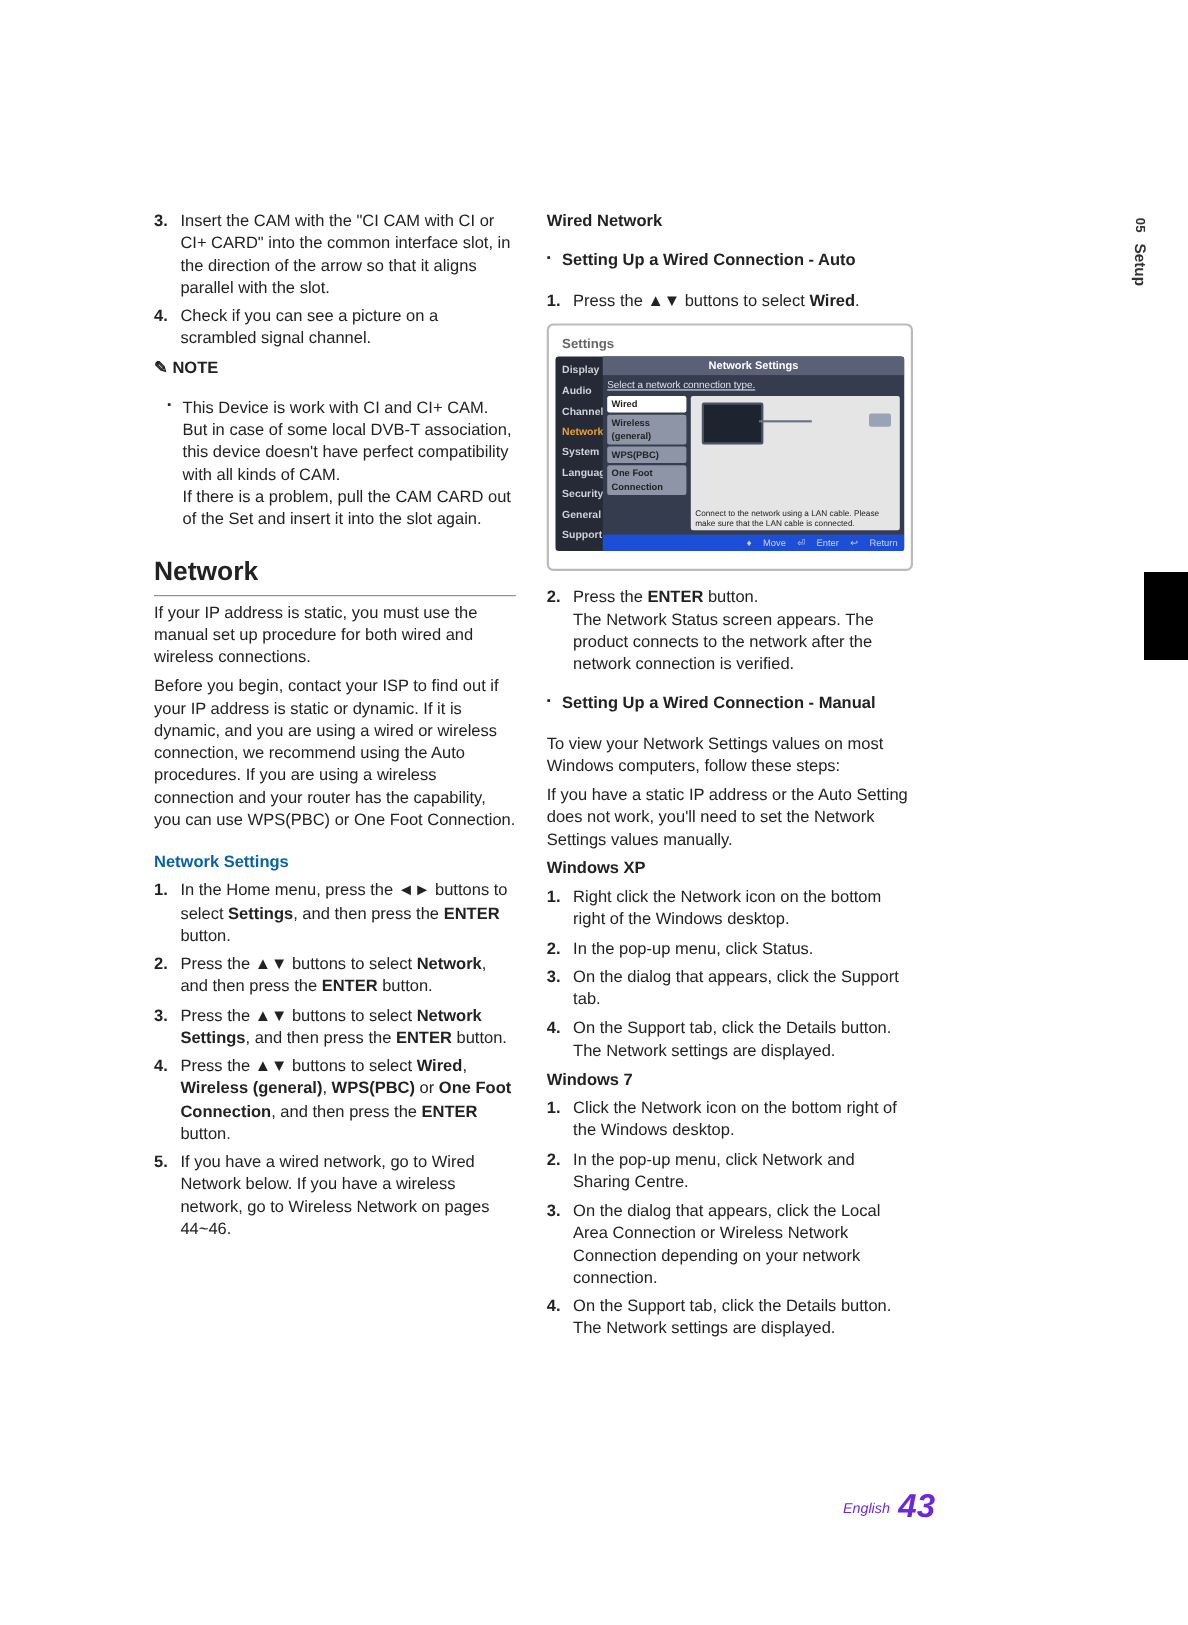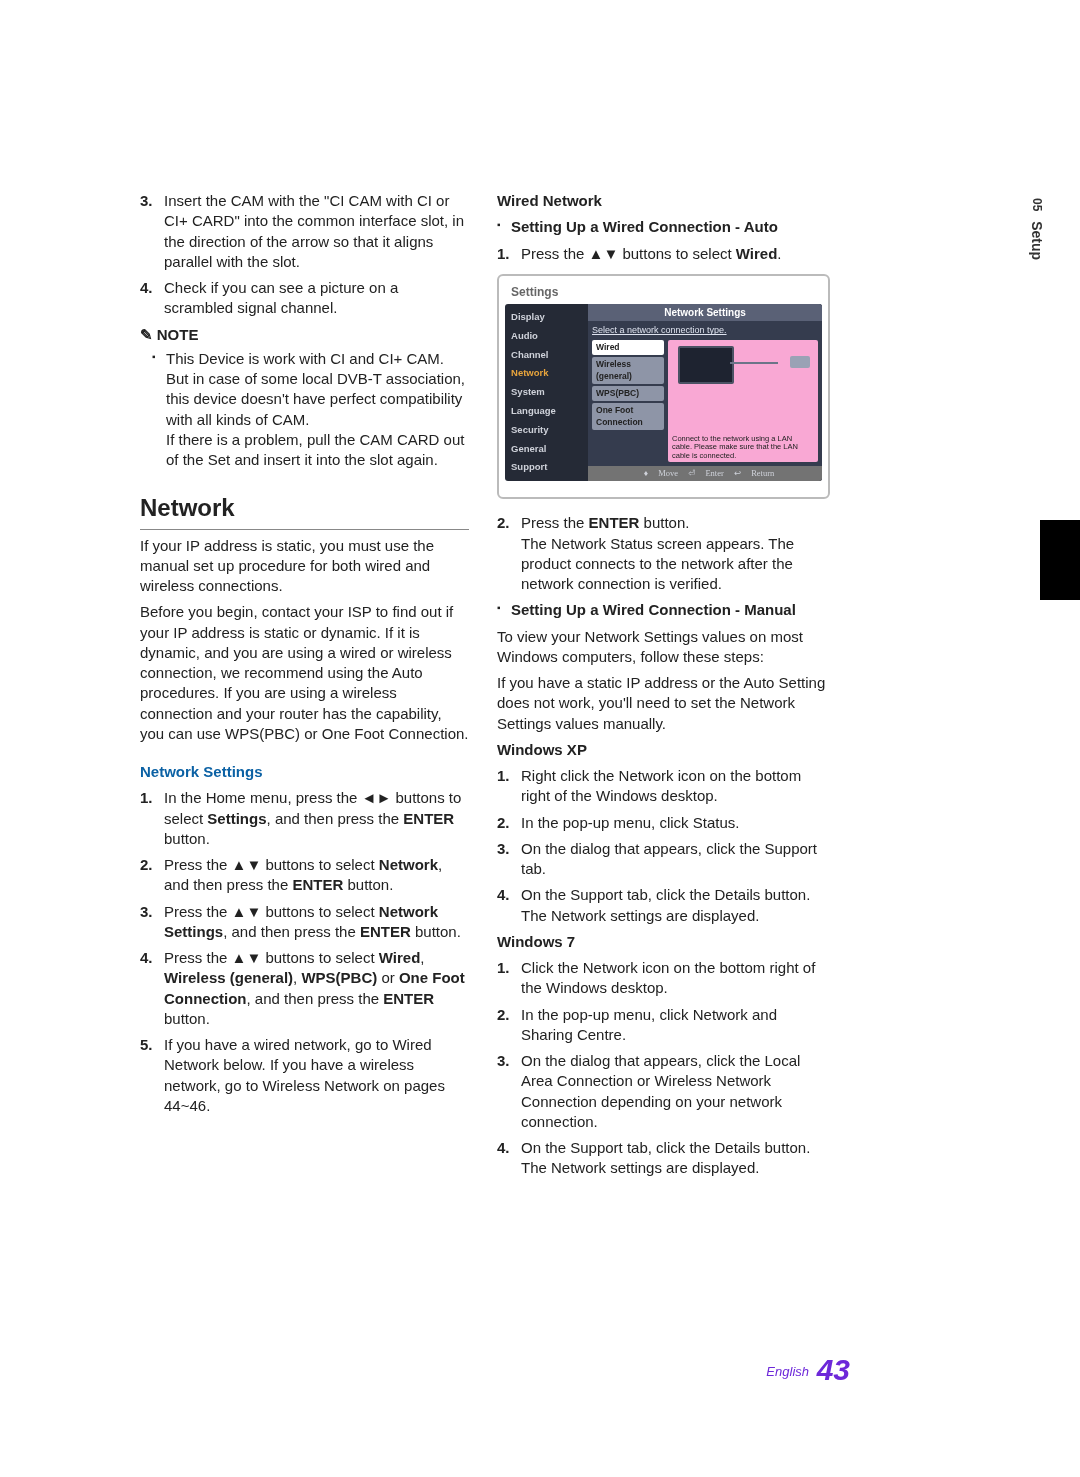--- a/index.html
+++ b/index.html
@@ -39,52 +39,52 @@
     font-weight: 700;
     margin: 18px 0 6px 0;
   }
   ol.num { list-style: none; padding: 0; margin: 0 0 4px 0; }
   ol.num > li { display: flex; margin: 6px 0; }
   ol.num > li > .n { font-weight: 700; width: 24px; flex-shrink:0; }
   ol.num > li > .t { flex: 1; }
   .note-hdr { font-weight: 700; margin-top: 6px; }
   .note-hdr::before { content:"✎ "; }
   ul.sq { list-style: none; padding-left: 26px; margin:4px 0; }
-  ul.sq > li { position:relative; margin:4px 0; }
+  ul.sq > li { position:relative; margin:16px 0; }
   ul.sq > li::before { content:"▪"; position:absolute; left:-14px; top:1px; font-size:10px;}
   .bold { font-weight:700; }
   .para { margin: 6px 0; }
 
   
   .settings-shell {
     border: 2px solid #bbb;
     border-radius:6px;
     padding: 6px 6px 16px 6px;
     margin: 10px 0 14px 0;
     background:#fff;
     font-size:10px;
   }
   .settings-title { color:#666; font-weight:700; margin:2px 0 4px 6px; font-size:12px;}
   .settings-body { display:flex; background:#252a36; border-radius:3px; overflow:hidden;}
-  .settings-side { width:83px; padding:4px 0;}
+  .settings-side { width:43px; padding:4px 0;}
   .settings-side div { color:#cfd2da; padding:3px 6px; font-size:9.5px; font-weight:700;}
   .settings-side div.sel{ color:#e7a43c; }
   .settings-main { flex:1; background:#353c4e; display:flex; flex-direction:column;}
   .net-title{ background:#5a6176; color:#fff; text-align:center; padding:2px 0; font-size:10px; font-weight:700;}
   .net-hint{ color:#dfe3ef; font-size:9px; padding:3px 4px;text-decoration:underline;}
   .net-row{ display:flex; gap:4px; padding:0 4px 4px 4px; flex:1;}
   .net-opts{ width:72px; display:flex; flex-direction:column; gap:2px;}
   .net-opts .opt{ background:#8e95a7; color:#222; border-radius:2px; padding:2px 4px; font-size:8.5px; font-weight:700;}
   .net-opts .opt.sel{ background:#fff;}
-  .net-preview{ flex:1; background:#f9a8d4; border-radius:2px; position:relative; display:flex; flex-direction:column; justify-content:flex-end;}
+  .net-preview{ flex:1; background:#e5e5e5; border-radius:2px; position:relative; display:flex; flex-direction:column; justify-content:flex-end;}
   .tv{ position:absolute; left:10px; top:6px; width:52px; height:34px; background:#1e2330; border:2px solid #4b5264; border-radius:2px;}
   .cable{ position:absolute; left:62px; top:22px; width:48px; height:2px; background:#6c7488;}
   .router{ position:absolute; right:8px; top:16px; width:20px; height:12px; background:#9aa2b5; border-radius:2px;}
   .net-msg{ font-size:7.5px; color:#222; padding:2px 4px; line-height:1.1;}
-  .net-foot{ background:#737373; color:#cfd2da; text-align:center; padding:2px 6px; font-size:8.5px;font-family:Liberation Serif, serif;}
+  .net-foot{ background:#1d4ed8; color:#cfd2da; text-align:right; padding:2px 6px; font-size:8.5px;}
   .net-foot span{ margin-left:8px;}
 
   
   .side-tab {
     position:absolute; right:35px; top:198px;
     writing-mode: vertical-rl;
     font-size:14px; color:#333; font-weight:600;
   }
   .side-tab .ch { font-size:12px; margin-bottom:6px; display:inline-block;}
   .side-black { position:absolute; right:0; top:520px; width:40px; height:80px; background:#000;}

